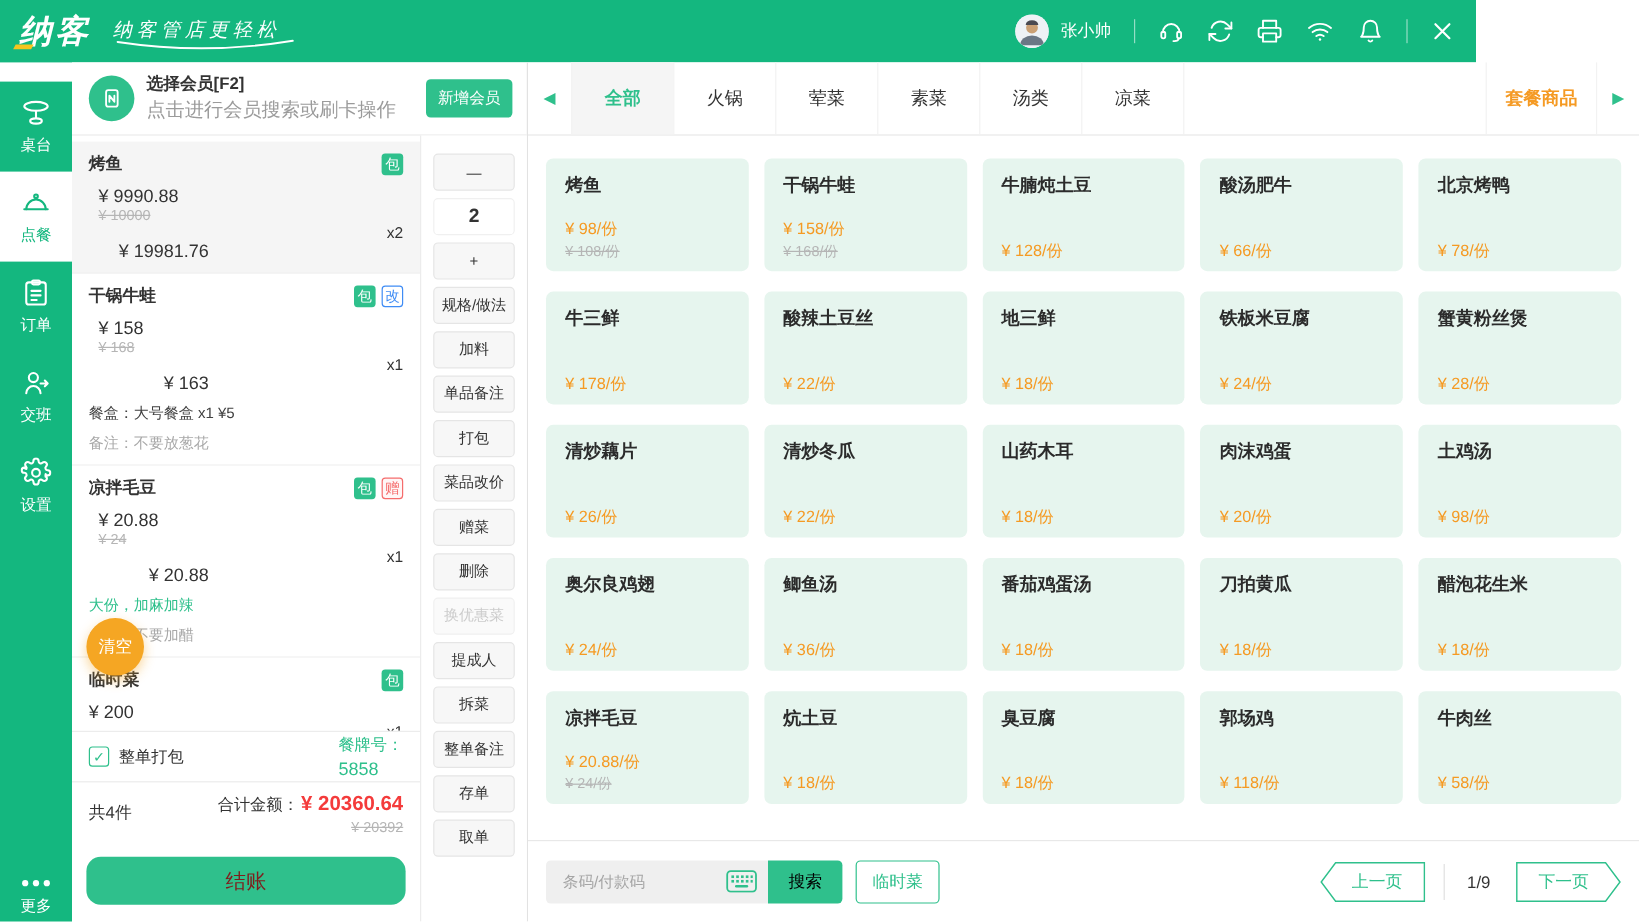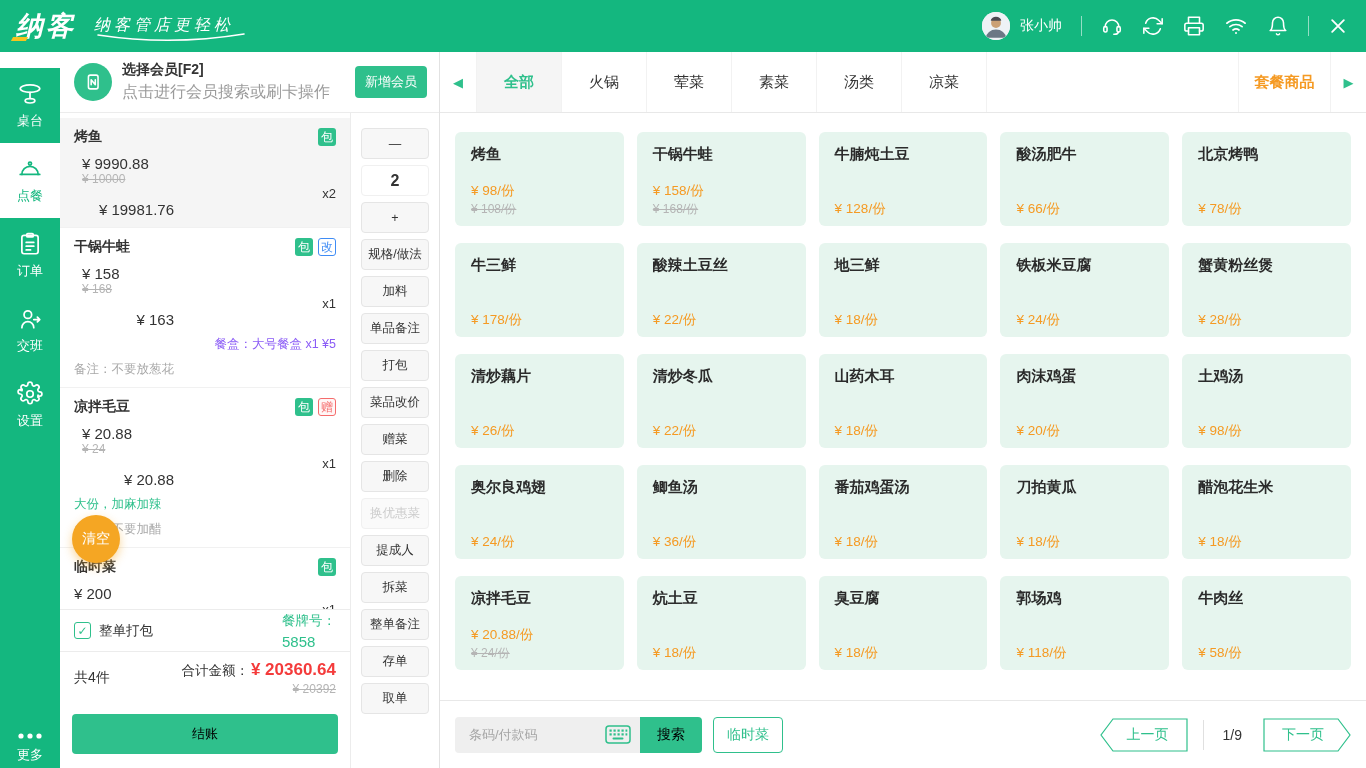--- a/index.html
+++ b/index.html
@@ -16,21 +16,21 @@
     --line:#ececec;
   }
   *{box-sizing:border-box;}
   html,body{margin:0;padding:0;}
   body{width:1366px;height:768px;position:relative;background:#fff;overflow:hidden;
        font-family:"Liberation Sans","DejaVu Sans",sans-serif;color:var(--dark);}
   [data-bind]:empty{display:none;}
   button{font-family:inherit;cursor:pointer;}
 
   
-  .topbar{position:absolute;left:0;top:0;width:1366px;height:52px;background:var(--brand);
+  .topbar{position:absolute;left:0;top:0;width:1230px;height:52px;background:var(--brand);
           display:flex;align-items:center;color:#fff;}
   .logo{margin-left:16px;font-size:27px;font-weight:bold;font-style:italic;letter-spacing:3px;position:relative;line-height:1;}
   .logo-accent{position:absolute;left:-4px;bottom:-1px;width:15px;height:4px;background:#f6c51e;transform:skewX(-28deg);}
   .tagline-wrap{margin-left:18px;position:relative;top:-1px;}
   .tagline{font-size:16px;font-style:italic;letter-spacing:4px;}
   .tagline-underline{position:absolute;left:2px;bottom:-8px;}
   .topbar-right{margin-left:auto;display:flex;align-items:center;gap:19px;margin-right:18px;}
   .avatar{width:28px;height:28px;border-radius:50%;overflow:hidden;background:#eef2f6;flex:0 0 28px;}
   .username{font-size:14px;margin-left:-9px;}
   .tdiv{width:1px;height:20px;background:rgba(255,255,255,.55);}
@@ -72,43 +72,43 @@
          justify-content:center;margin-left:5px;flex:0 0 18px;}
   .badge-pack{background:var(--accent);color:#fff;}
   .badge-mod{border:1px solid var(--blue);color:var(--blue);background:#fff;}
   .badge-gift{border:1px solid var(--pinkred);color:var(--pinkred);background:#fff6f6;}
   .oi-price-row{display:flex;align-items:baseline;margin-top:9px;flex-direction:column;}
   .oi-price{font-size:15px;color:#333;}
   .oi-old{font-size:12px;color:var(--strike);text-decoration:line-through;margin-left:8px;}
   .oi-qty{font-size:13px;color:#333;margin-left:auto;}
   .oi-total{font-size:15px;color:#333;width:92px;text-align:right;}
   .oi-line{font-size:12.5px;margin-top:8px;}
-  .oi-addon{color:#8b5cf6;text-align:right;}
+  .oi-addon{color:#404040;}
   .oi-spec{color:var(--accent);}
   .oi-note{color:#a8a8a8;}
   .clear-btn{position:absolute;left:12px;top:402px;width:48px;height:48px;border-radius:50%;
              background:#f5a623;color:#fff;font-size:14px;border:none;
              box-shadow:0 4px 10px rgba(245,166,35,.45);}
   .pack-row{border-top:1px solid var(--line);flex:0 0 42px;display:flex;align-items:center;padding:0 14px;}
   .checkbox{width:17px;height:17px;border:1.5px solid var(--accent);border-radius:3px;display:flex;
             align-items:center;justify-content:center;color:var(--accent);font-size:12px;
             background:#fff;cursor:pointer;}
   .pack-label{font-size:13.5px;color:#333;margin-left:8px;}
   .card-no{margin-left:auto;font-size:13.5px;color:var(--accent);display:flex;align-items:flex-start;gap:3px;flex-direction:column;}
   .card-no-num{font-size:15px;}
   .summary-row{border-top:1px solid var(--line);padding:8px 14px 6px;display:flex;flex:0 0 auto;}
   .sum-count{font-size:14px;color:#333;align-self:center;}
   .sum-right{margin-left:auto;text-align:right;}
   .sum-line1{display:flex;align-items:baseline;justify-content:flex-end;}
   .sum-label{font-size:13.5px;color:#333;}
   .sum-total{font-size:17px;font-weight:bold;color:var(--red);margin-left:2px;}
   .sum-old{font-size:12px;color:var(--strike);text-decoration:line-through;margin-top:2px;}
   .checkout-wrap{padding:12px 12px 14px;flex:0 0 auto;}
-  .checkout-btn{width:100%;height:40px;background:var(--accent);color:#000000;font-size:13px;
-                border:none;border-radius:4px;}
+  .checkout-btn{width:100%;height:40px;background:var(--accent);color:#7f1d1d;font-size:17px;
+                border:none;border-radius:12px;}
 
   
   .actions-col{flex:1;padding:15px 10px 0;display:flex;flex-direction:column;gap:6px;background:#fff;}
   .action-btn{flex:0 0 31px;height:31px;background:#f7f7f7;border:1px solid #e5e5e5;border-radius:4px;
               font-size:12.5px;color:#333;padding:0;}
   .action-btn.qty{background:#fff;border-color:#f0f0f0;font-size:16px;font-weight:bold;cursor:default;}
   .action-btn.disabled{color:#ccc;background:#fafafa;border-color:#f0f0f0;cursor:default;}
 
   
   .main{position:absolute;left:440px;top:52px;width:926px;height:716px;display:flex;flex-direction:column;}

